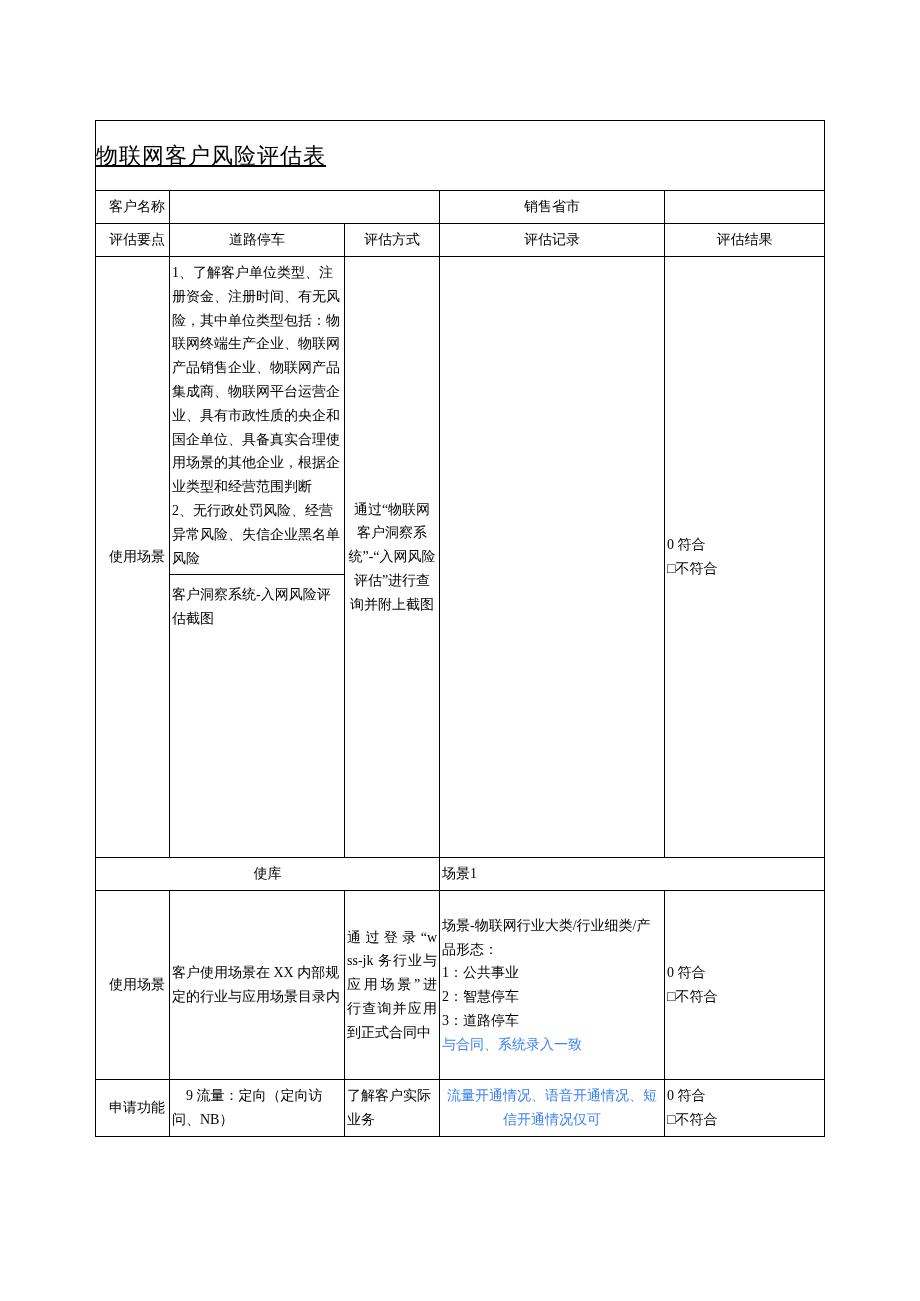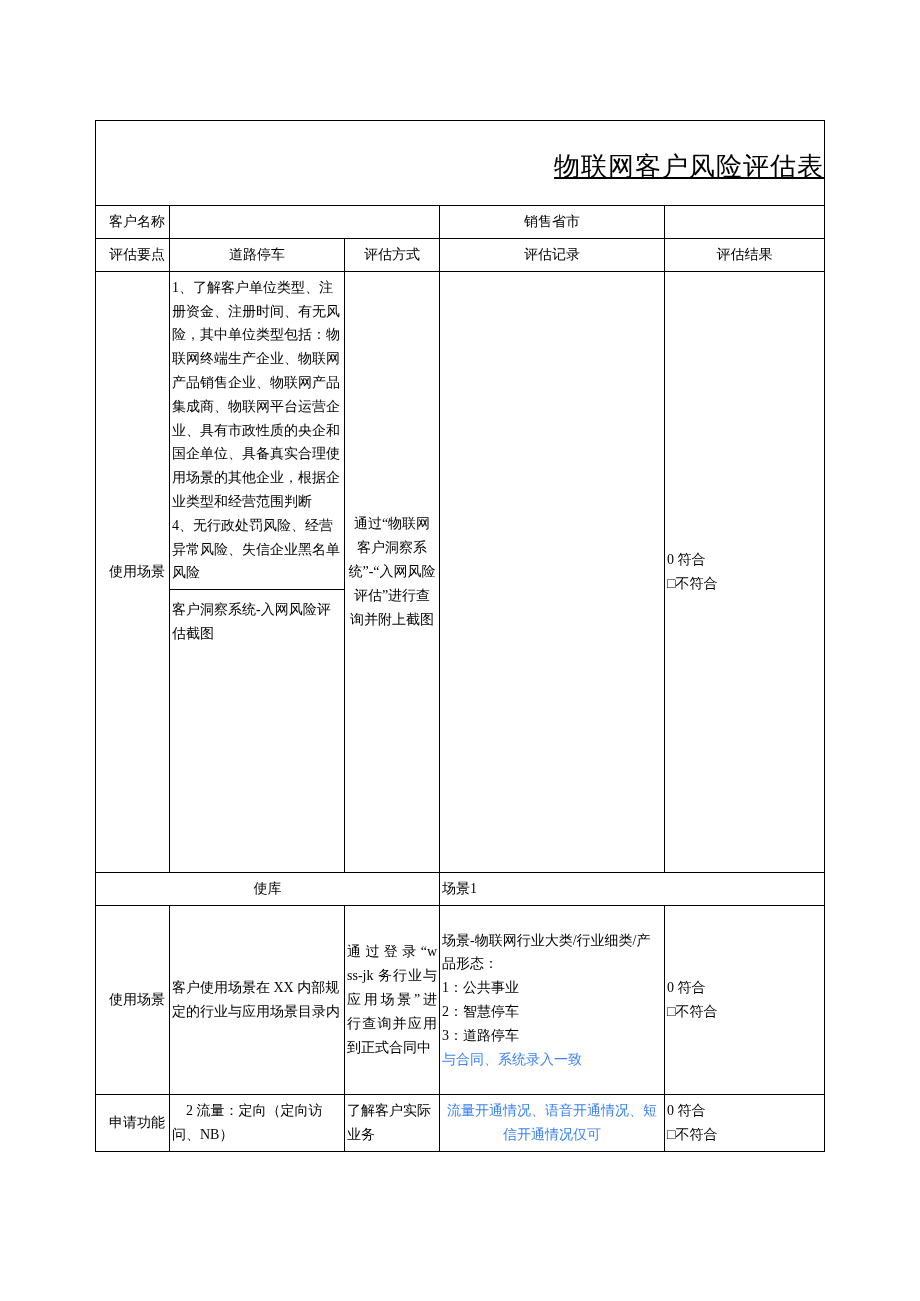--- a/index.html
+++ b/index.html
@@ -23,24 +23,24 @@
     table-layout: fixed;
   }
   td, th {
     border: 1px solid #000;
     padding: 4px 2px;
     vertical-align: middle;
     line-height: 1.7;
     word-break: break-all;
   }
   .title-cell {
-    font-size: 26px;
-    text-align: right;
+    font-size: 22px;
+    text-align: left;
     font-weight: normal;
-    padding: 24px 0 16px 0;
+    padding: 16px 0 16px 0;
     letter-spacing: 1px;
   }
   .title-underline {
     text-decoration: underline;
   }
   .center { text-align: center; }
   .left { text-align: left; }
   .justify { text-align: justify; text-justify: inter-ideograph; }
   .red { color: #3b82f6; }
   .small-pad { padding-left: 4px; padding-right: 4px; text-align: right; }
@@ -77,21 +77,21 @@
     <td class="center small-pad">评估要点</td>
     <td class="center">道路停车</td>
     <td class="center">评估方式</td>
     <td class="center">评估记录</td>
     <td class="center">评估结果</td>
   </tr>
 
   <tr>
     <td rowspan="2" class="center small-pad">使用场景</td>
     <td class="left" style="white-space:pre-line;">1、了解客户单位类型、注册资金、注册时间、有无风险，其中单位类型包括：物联网终端生产企业、物联网产品销售企业、物联网产品集成商、物联网平台运营企业、具有市政性质的央企和国企单位、具备真实合理使用场景的其他企业，根据企业类型和经营范围判断
-4、无行政处罚风险、经营异常风险、失信企业黑名单风险</td>
+2、无行政处罚风险、经营异常风险、失信企业黑名单风险</td>
     <td rowspan="2" class="center">通过“物联网客户洞察系统”-“入网风险评估”进行查询并附上截图</td>
     <td rowspan="2"></td>
     <td rowspan="2" class="left">
       <span>0 符合</span><br>
       <span>□不符合</span>
     </td>
   </tr>
   <tr>
     <td class="left tall">客户洞察系统-入网风险评估截图</td>
   </tr>
@@ -113,21 +113,21 @@
       <span class="red">与合同、系统录入一致</span>
     </td>
     <td class="left">
       <span>0 符合</span><br>
       <span>□不符合</span>
     </td>
   </tr>
 
   <tr>
     <td class="center small-pad">申请功能</td>
-    <td class="left">　2 流量：定向（定向访问、NB）</td>
+    <td class="left">　9 流量：定向（定向访问、NB）</td>
     <td class="left">了解客户实际业务</td>
     <td class="center red">流量开通情况、语音开通情况、短信开通情况仅可</td>
     <td class="left">
       <span>0 符合</span><br>
       <span>□不符合</span>
     </td>
   </tr>
 
 </tbody>
     </table>

